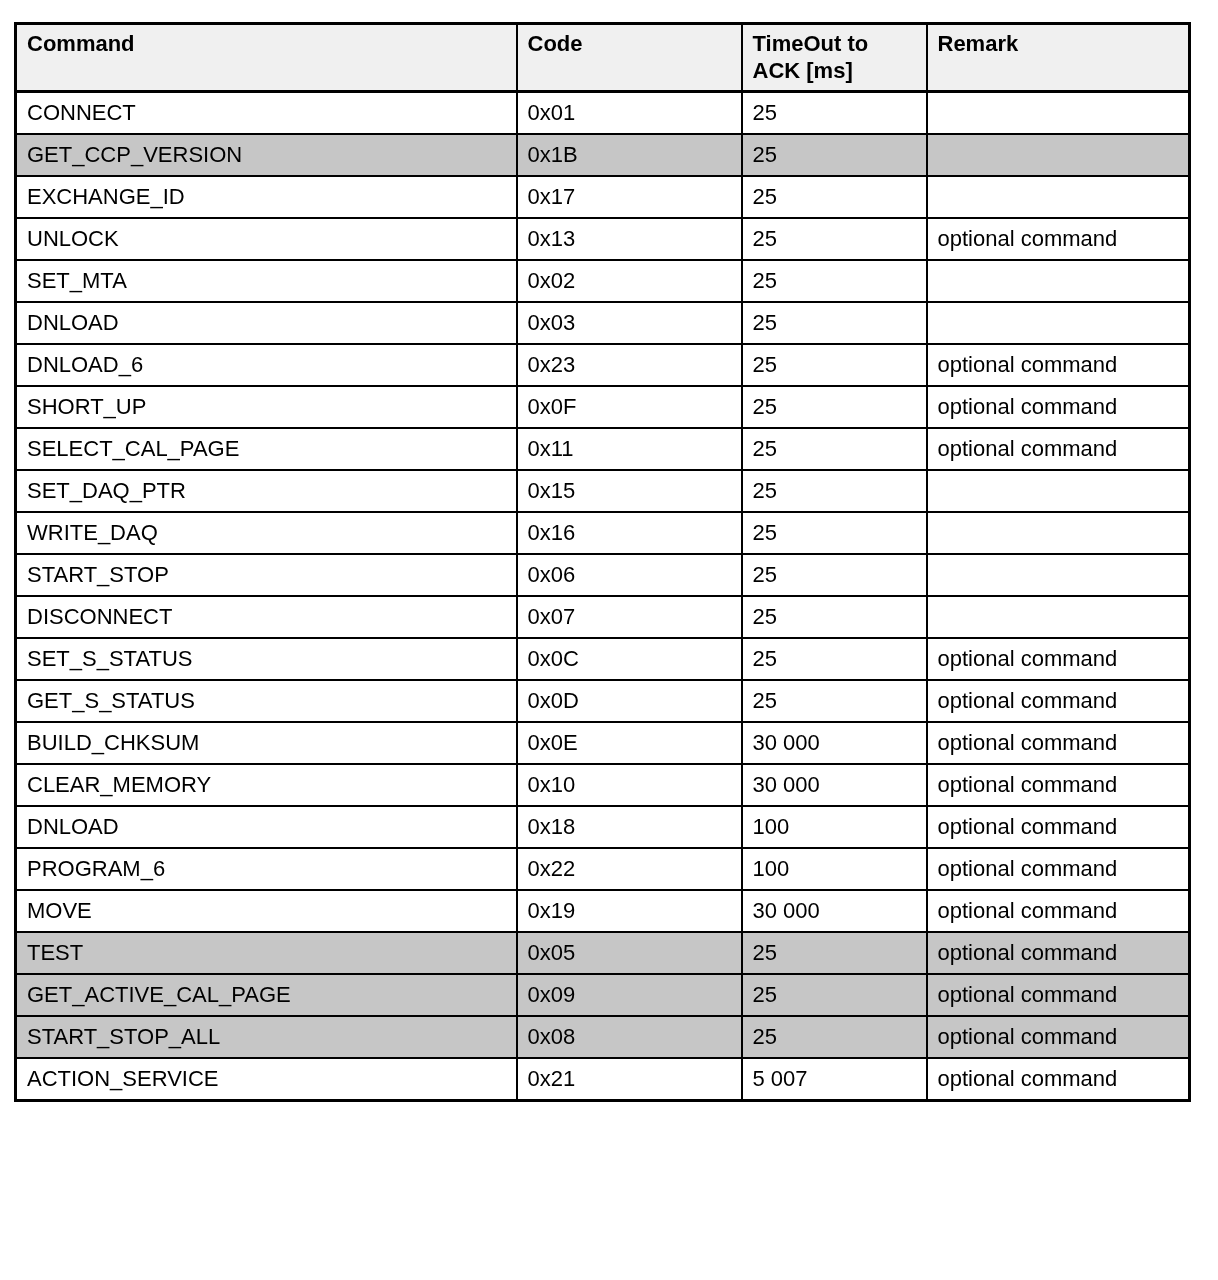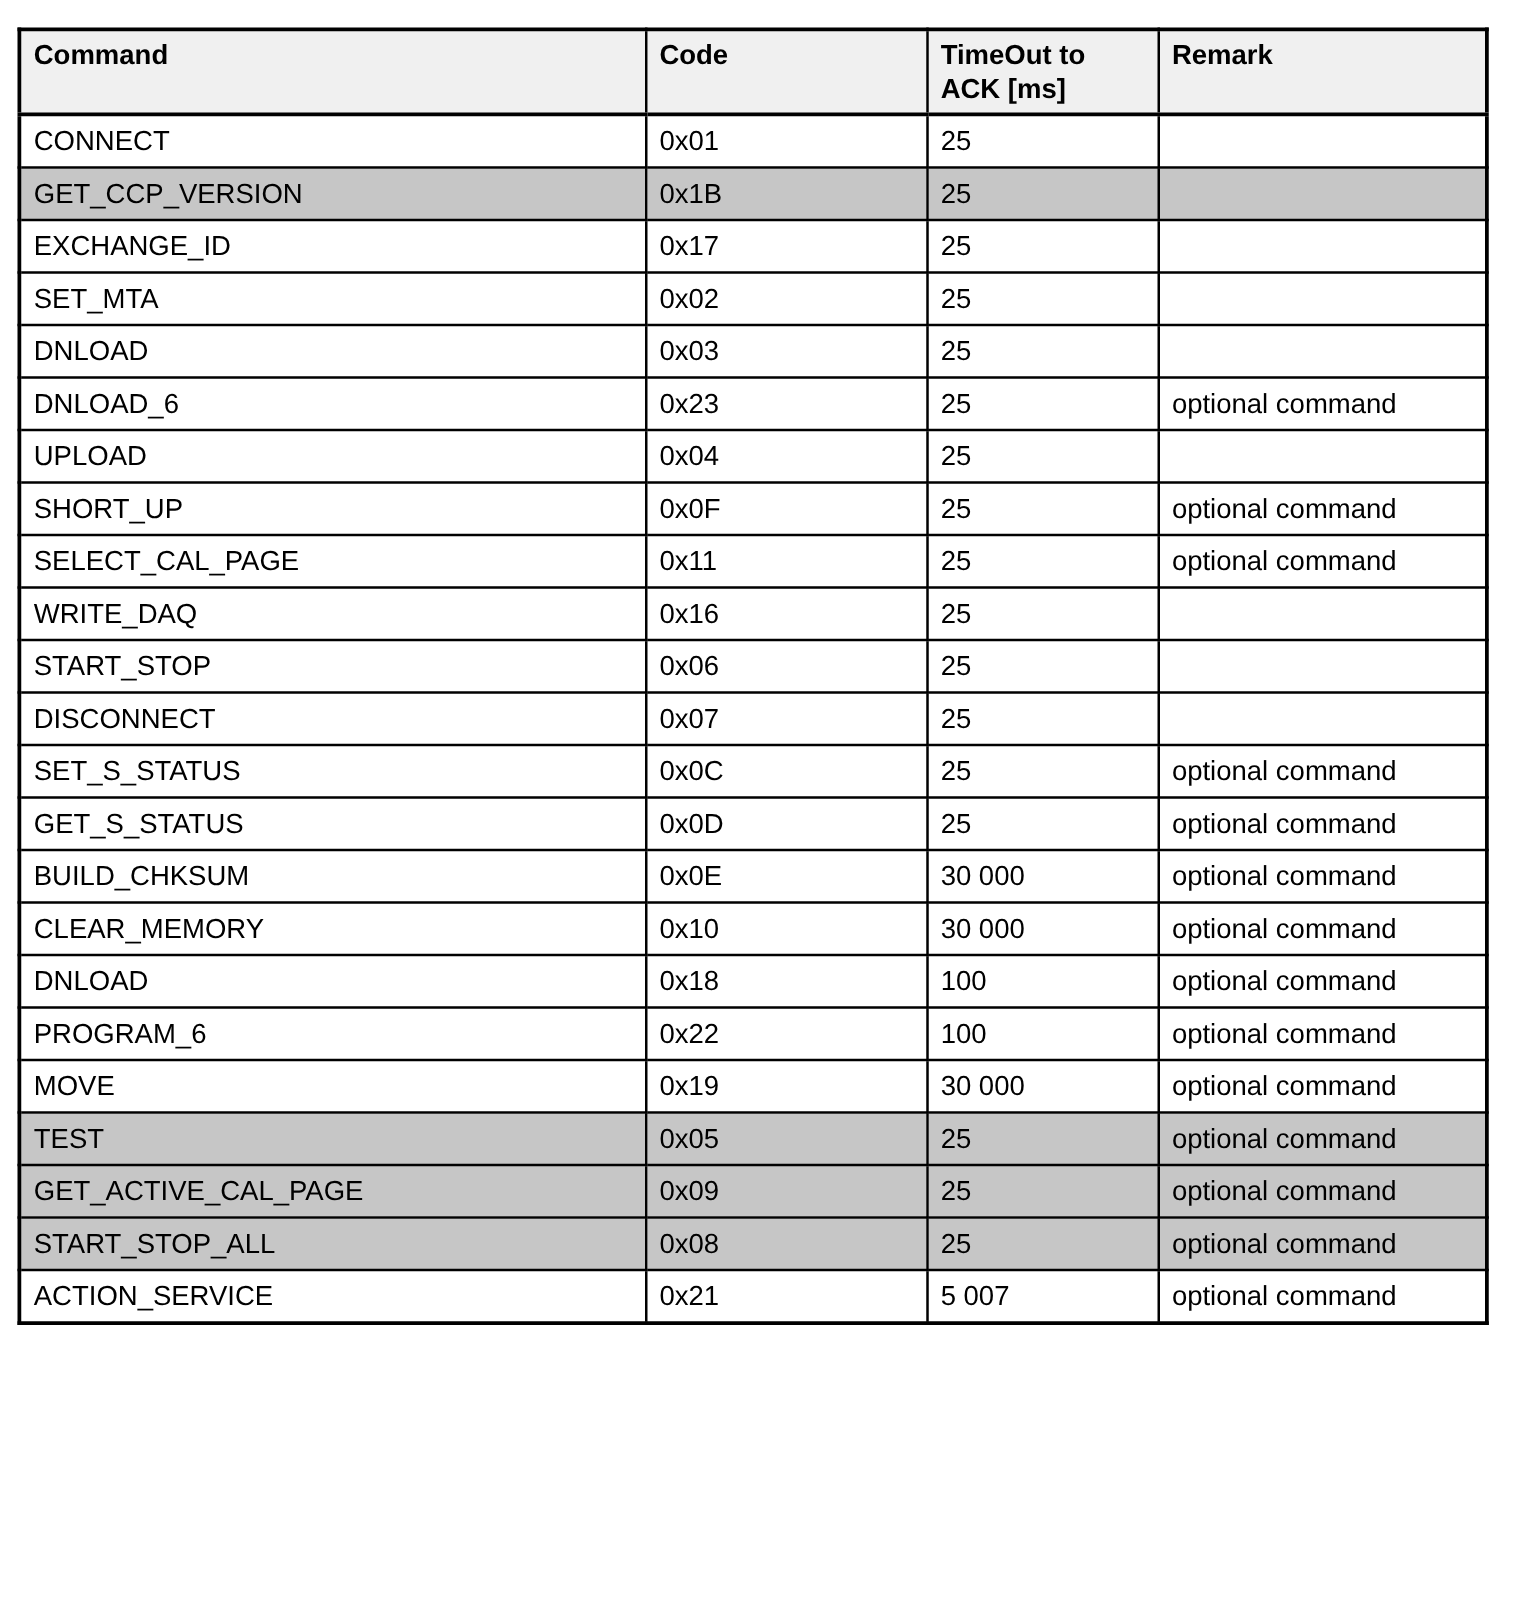--- a/index.html
+++ b/index.html
@@ -87,54 +87,60 @@
           <td>25</td>
           <td></td>
         </tr>
         <tr>
           <td>EXCHANGE_ID</td>
           <td>0x17</td>
           <td>25</td>
           <td></td>
         </tr>
         <tr>
+          <td>UNLOCK</td>
+          <td>0x13</td>
+          <td>25</td>
+          <td>optional command</td>
+        </tr>
+        <tr>
           <td>SET_MTA</td>
           <td>0x02</td>
           <td>25</td>
           <td></td>
         </tr>
         <tr>
           <td>DNLOAD</td>
           <td>0x03</td>
           <td>25</td>
           <td></td>
         </tr>
         <tr>
           <td>DNLOAD_6</td>
           <td>0x23</td>
           <td>25</td>
           <td>optional command</td>
         </tr>
         <tr>
-          <td>UPLOAD</td>
-          <td>0x04</td>
-          <td>25</td>
-          <td></td>
-        </tr>
-        <tr>
           <td>SHORT_UP</td>
           <td>0x0F</td>
           <td>25</td>
           <td>optional command</td>
         </tr>
         <tr>
           <td>SELECT_CAL_PAGE</td>
           <td>0x11</td>
           <td>25</td>
           <td>optional command</td>
+        </tr>
+        <tr>
+          <td>SET_DAQ_PTR</td>
+          <td>0x15</td>
+          <td>25</td>
+          <td></td>
         </tr>
         <tr>
           <td>WRITE_DAQ</td>
           <td>0x16</td>
           <td>25</td>
           <td></td>
         </tr>
         <tr>
           <td>START_STOP</td>
           <td>0x06</td>

